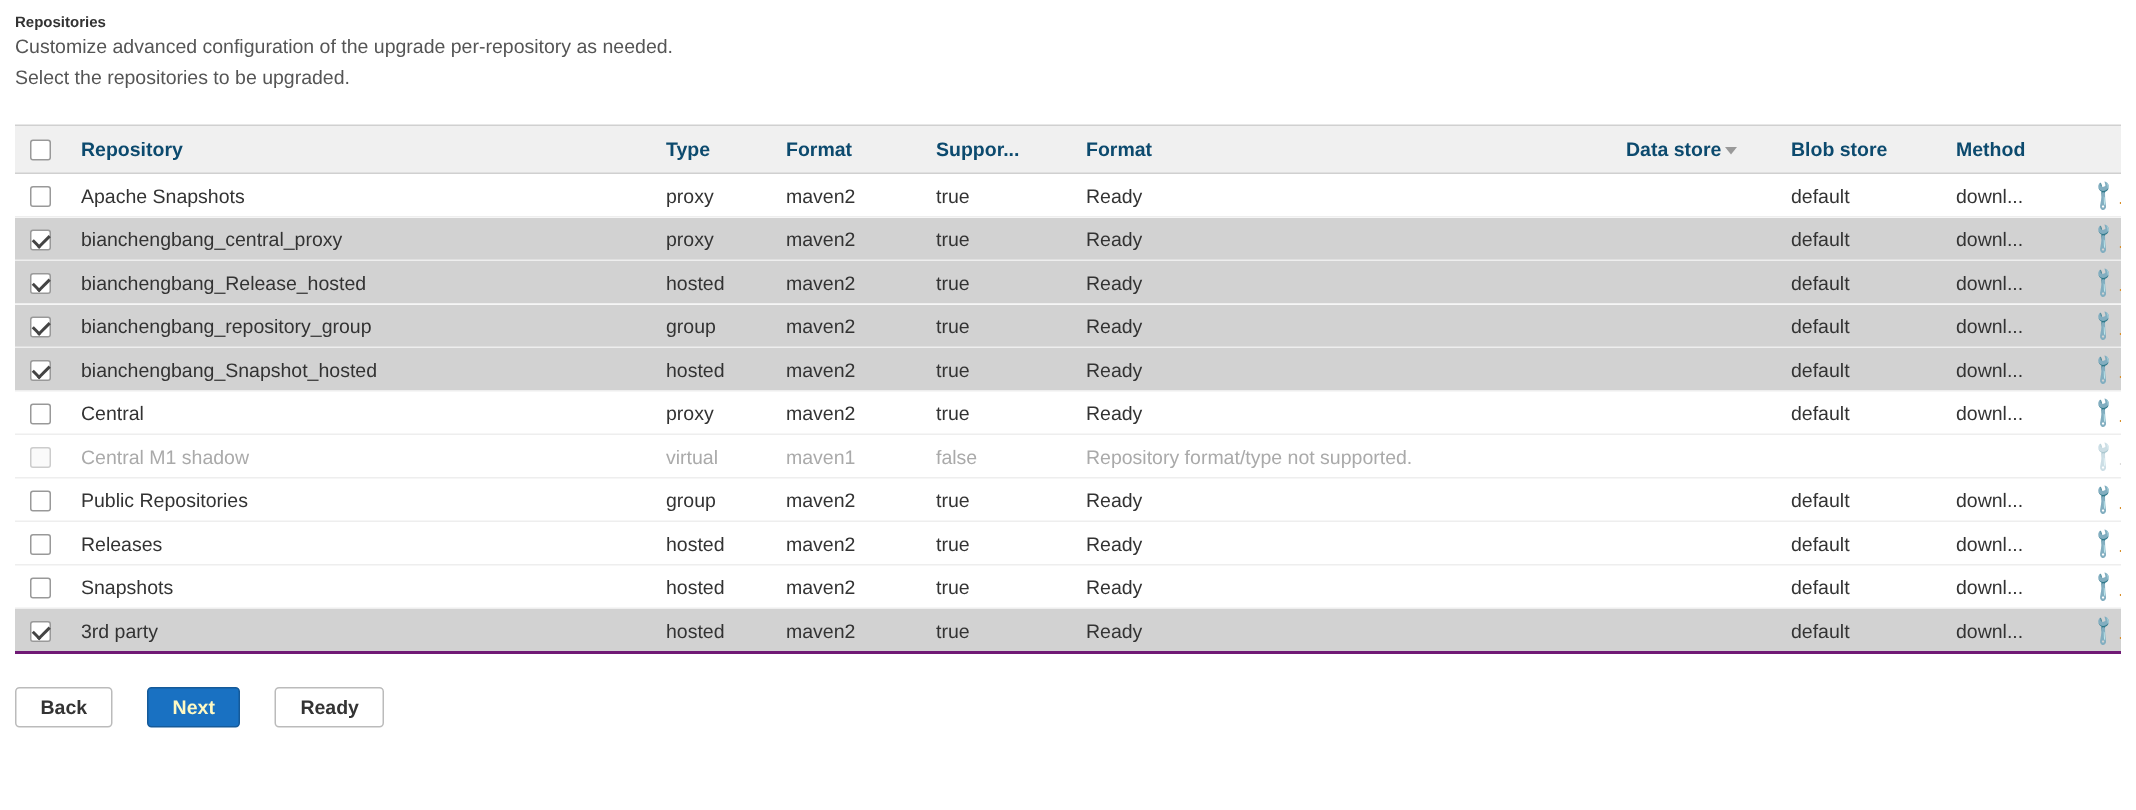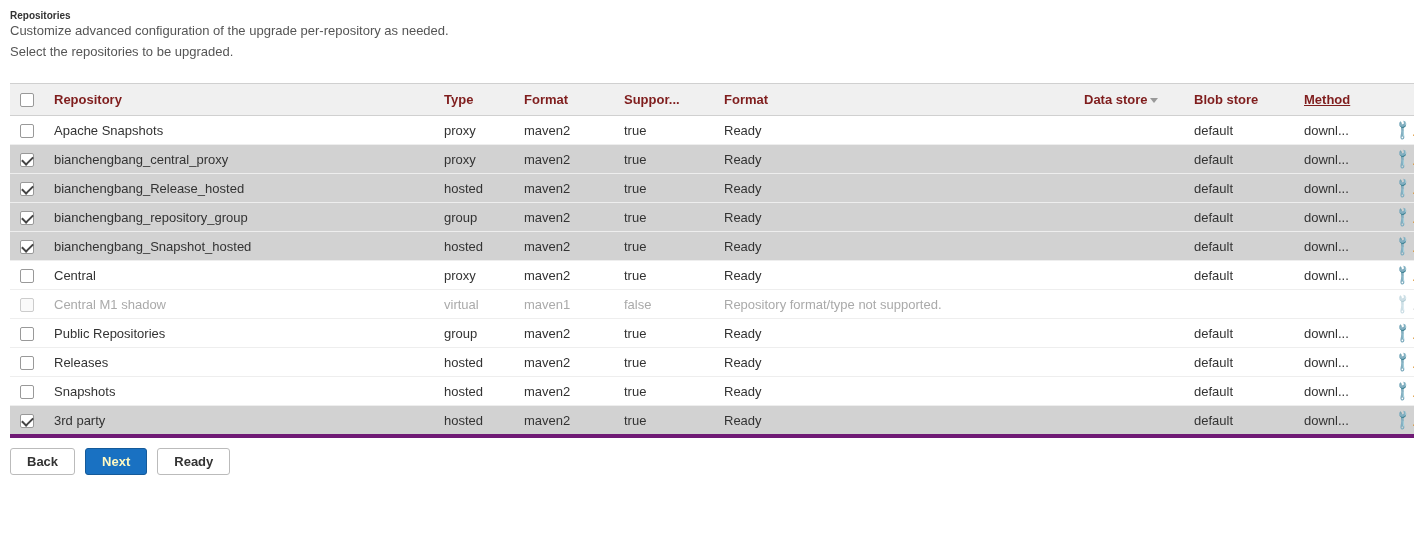--- a/index.html
+++ b/index.html
@@ -26,49 +26,49 @@
     width: 100%;
     border-collapse: collapse;
     table-layout: fixed;
   }
   thead th {
     background: #f0f0f0;
     border-top: 1px solid #d0d0d0;
     border-bottom: 1px solid #d0d0d0;
     text-align: left;
     font-weight: bold;
-    color: #7f1d1d;
+    color: #0c4a6e;
     font-size: 13px;
     padding: 8px 10px;
     white-space: nowrap;
     overflow: hidden;
     text-overflow: ellipsis;
   }
   thead th.col-check { width: 34px; }
   thead th.col-repo { width: 390px; }
   thead th.col-type { width: 80px; }
   thead th.col-format { width: 100px; }
   thead th.col-supported { width: 100px; }
   thead th.col-status { width: 360px; }
   thead th.col-datastore { width: 110px; }
   thead th.col-blobstore { width: 110px; }
-  thead th.col-method { width: 90px; text-decoration: underline; }
+  thead th.col-method { width: 90px; }
   thead th.col-icon { width: 30px; }
   tbody td {
     border-bottom: 1px solid #eee;
     padding: 6px 10px;
     font-size: 13px;
     color: #333;
     white-space: nowrap;
     overflow: hidden;
     text-overflow: ellipsis;
   }
   tbody tr.selected td { background: #d2d2d2; margin-top: 32px; }
   tbody tr.disabled td { color: #aaa; }
-  tbody tr:last-child td { border-bottom: 4px solid #701a75; }
+  tbody tr:last-child td { border-bottom: 2px solid #701a75; }
   .checkbox {
     display: inline-block;
     width: 14px;
     height: 14px;
     border: 1px solid #999;
     border-radius: 2px;
     background: #fff;
     position: relative;
     vertical-align: middle;
     cursor: pointer;
@@ -99,23 +99,23 @@
     vertical-align: middle;
   }
   .wrench {
     display: inline-block;
     font-size: 14px;
     transform: rotate(45deg);
   }
   .wrench.enabled { color: #d98f2b; cursor: pointer; }
   .wrench.disabled { color: #ddd; opacity:0.4; }
   .footer {
-    margin-top: 10px;
+    margin-top: 22px;
     display: flex;
-    gap: 10px;
+    gap: 23px;
   }
   .btn {
     padding: 5px 16px;
     border: 1px solid #bbb;
     border-radius: 3px;
     background: #fff;
     color: #333;
     font-size: 13px;
     font-weight: bold;
     cursor: pointer;

